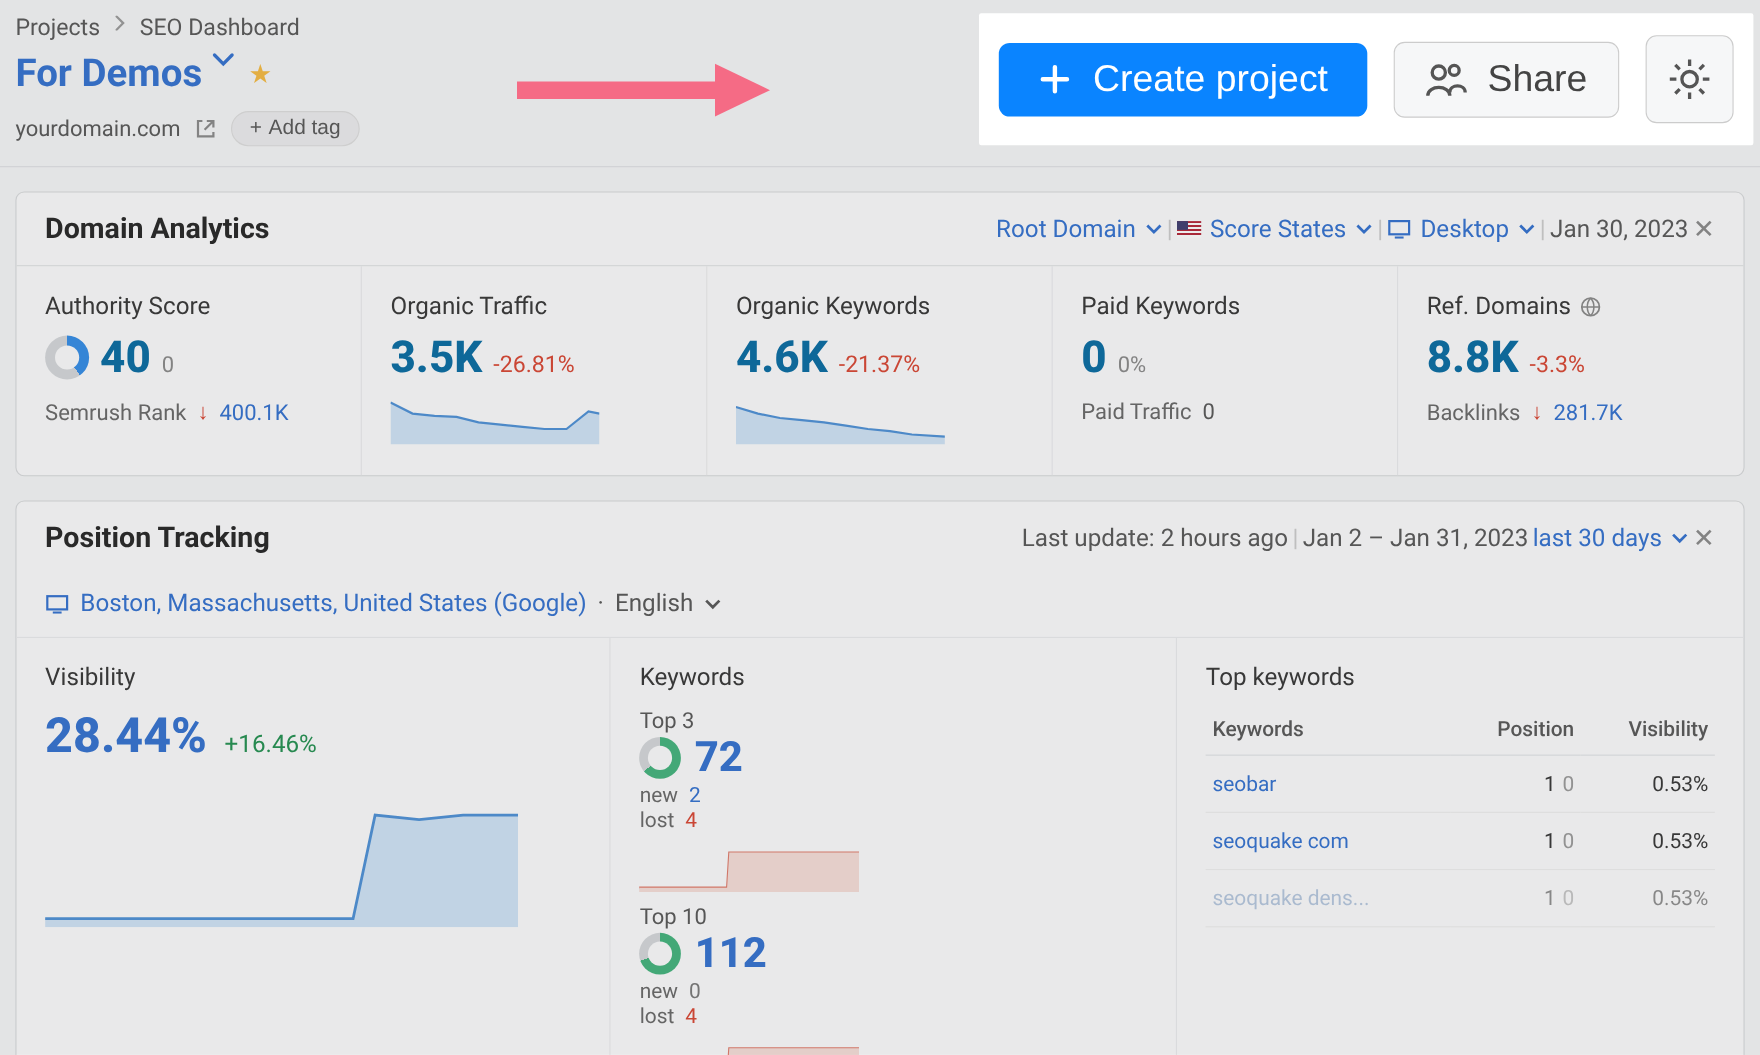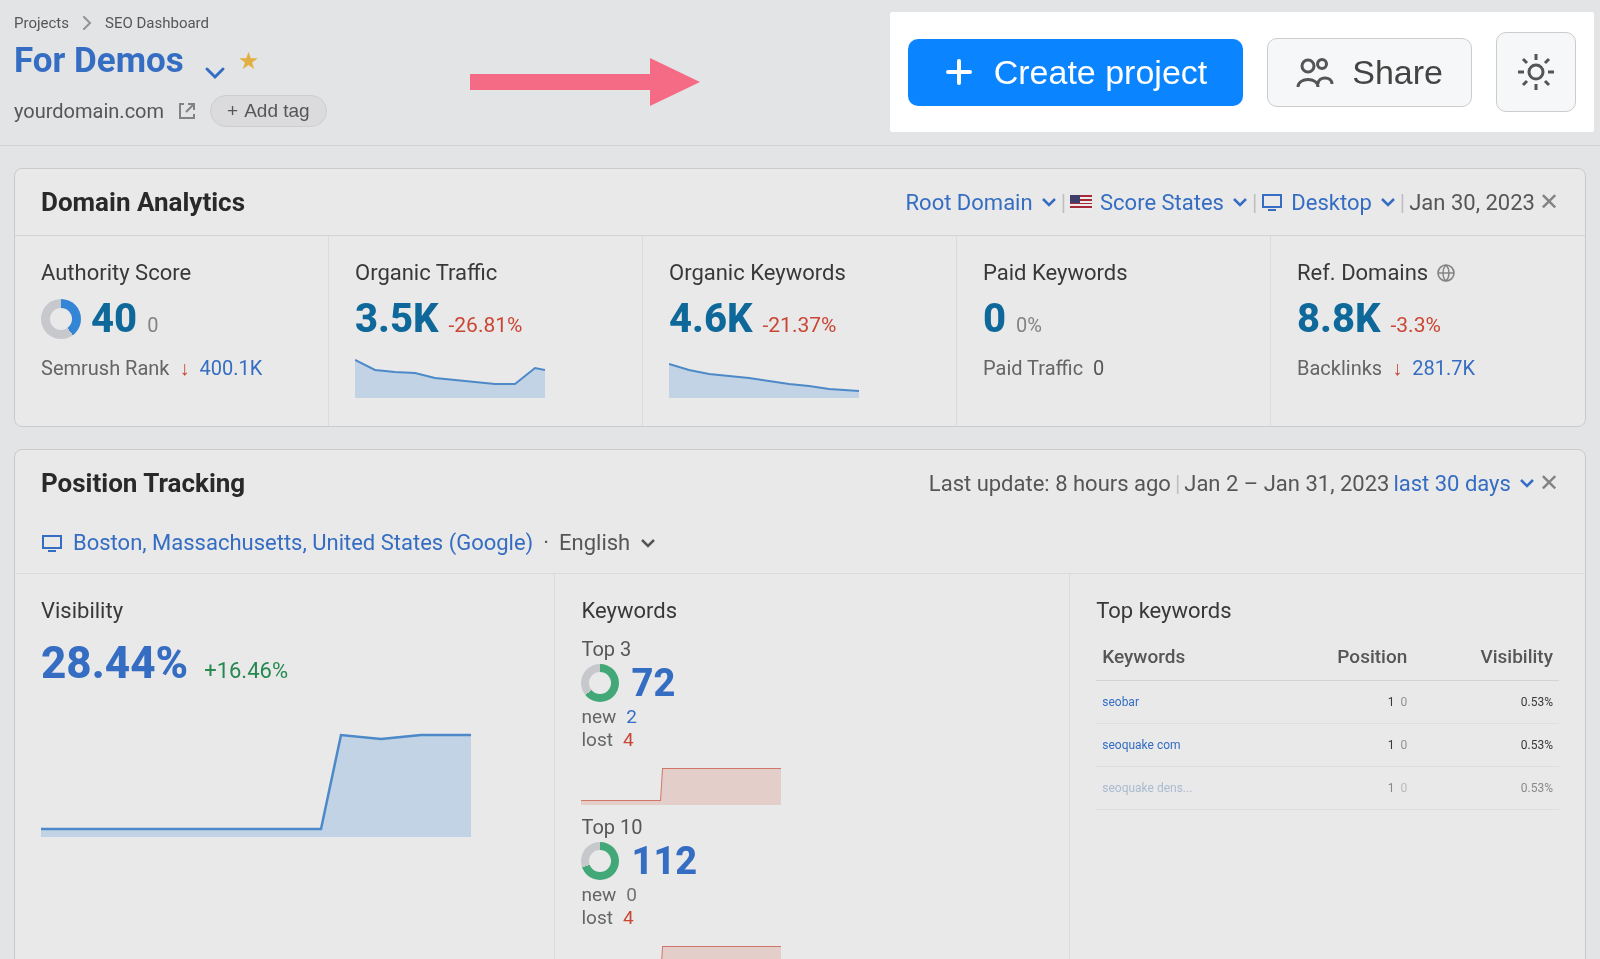--- a/index.html
+++ b/index.html
@@ -19,40 +19,39 @@
     z-index: 5;
   }
   
   .header {
     padding: 14px 14px 18px 14px;
     border-bottom: 1px solid #e0e2e4;
     position: relative;
   }
   .breadcrumb {
     display: flex;
-    align-items: center;
     gap: 12px;
-    font-size: 15px;
+    font-size: 21px;
     color: #555;
     margin-bottom: 8px;
   }
   .breadcrumb .sep { color: #999; }
   .title-row {
     display: flex;
     align-items: center;
     gap: 12px;
     margin-bottom: 14px;
   }
   .title-row h1 {
     font-size: 35px;
     font-weight: 700;
     color: #2f6fd0;
     display: flex;
-    align-items: flex-end;
-    gap: 20px;
+    align-items: flex-start;
+    gap: 8px;
   }
   .chev-down {
     display:inline-flex;
   }
   .star { color: #f5b93e; font-size: 24px; }
   .domain-row {
     display: flex;
     align-items: center;
     gap: 14px;
     font-size: 20px;
@@ -248,21 +247,21 @@
     position: relative;
   }
   .donut112::after { content:""; position:absolute; inset:8px; background:#fcfcfd; border-radius:50%; }
   .kw-big { font-size: 38px; font-weight: 800; color: #2f6fd0; }
   .nl-row { font-size: 19px; color: #666; display: flex; gap: 10px; }
   .nl-num-blue { color: #2f6fd0; }
   .nl-num-red { color: #d9432f; }
   .tbl { width: 100%; border-collapse: collapse; }
   .tbl th { font-size: 19px; font-weight: 500; color: #555; text-align: left; padding: 8px 6px 12px 6px; border-bottom: 1px solid #e2e4e6;}
   .tbl th:nth-child(2), .tbl th:nth-child(3) { text-align: right; }
-  .tbl td { font-size: 12px; padding: 14px 6px; border-bottom: 1px solid #efefef; }
+  .tbl td { font-size: 19px; padding: 14px 6px; border-bottom: 1px solid #efefef; }
   .tbl td:nth-child(2), .tbl td:nth-child(3) { text-align: right; }
   .kw-link { color: #2f6fd0; }
   .pos-grey { color: #999; margin-left: 6px; }
   .flag-us {
     display:inline-block; width:22px; height:15px;
     background: linear-gradient(to bottom, #b22234 0 12%, #fff 12% 25%, #b22234 25% 37%, #fff 37% 50%, #b22234 50% 62%, #fff 62% 75%, #b22234 75% 87%, #fff 87% 100%);
     position:relative; vertical-align: middle;
   }
   .flag-us::before {
     content:""; position:absolute; left:0; top:0; width:10px; height:8px; background:#3c3b6e;
@@ -456,21 +455,21 @@
         <span class="footer-link">281.7K</span>
       </div>
     </div>
   </div>
 </div>
 
 <div class="card">
   <div class="card-hdr" style="border-bottom:none;">
     <h2>Position Tracking</h2>
     <div class="controls">
-      <span>Last update: 8 hours ago</span>
+      <span>Last update: 2 hours ago</span>
       <span class="divider">|</span>
       <span>Jan 2 – Jan 31, 2023</span>
       <span class="control-link">
         <span>last 30 days</span>
         <svg width="16" height="12" viewBox="0 0 16 12">
             <path d="M2 3 L8 9 L14 3" stroke="#2f6fd0" stroke-width="2.5" fill="none"></path>
           </svg>
       </span>
       <span class="close-x">✕</span>
     </div>

